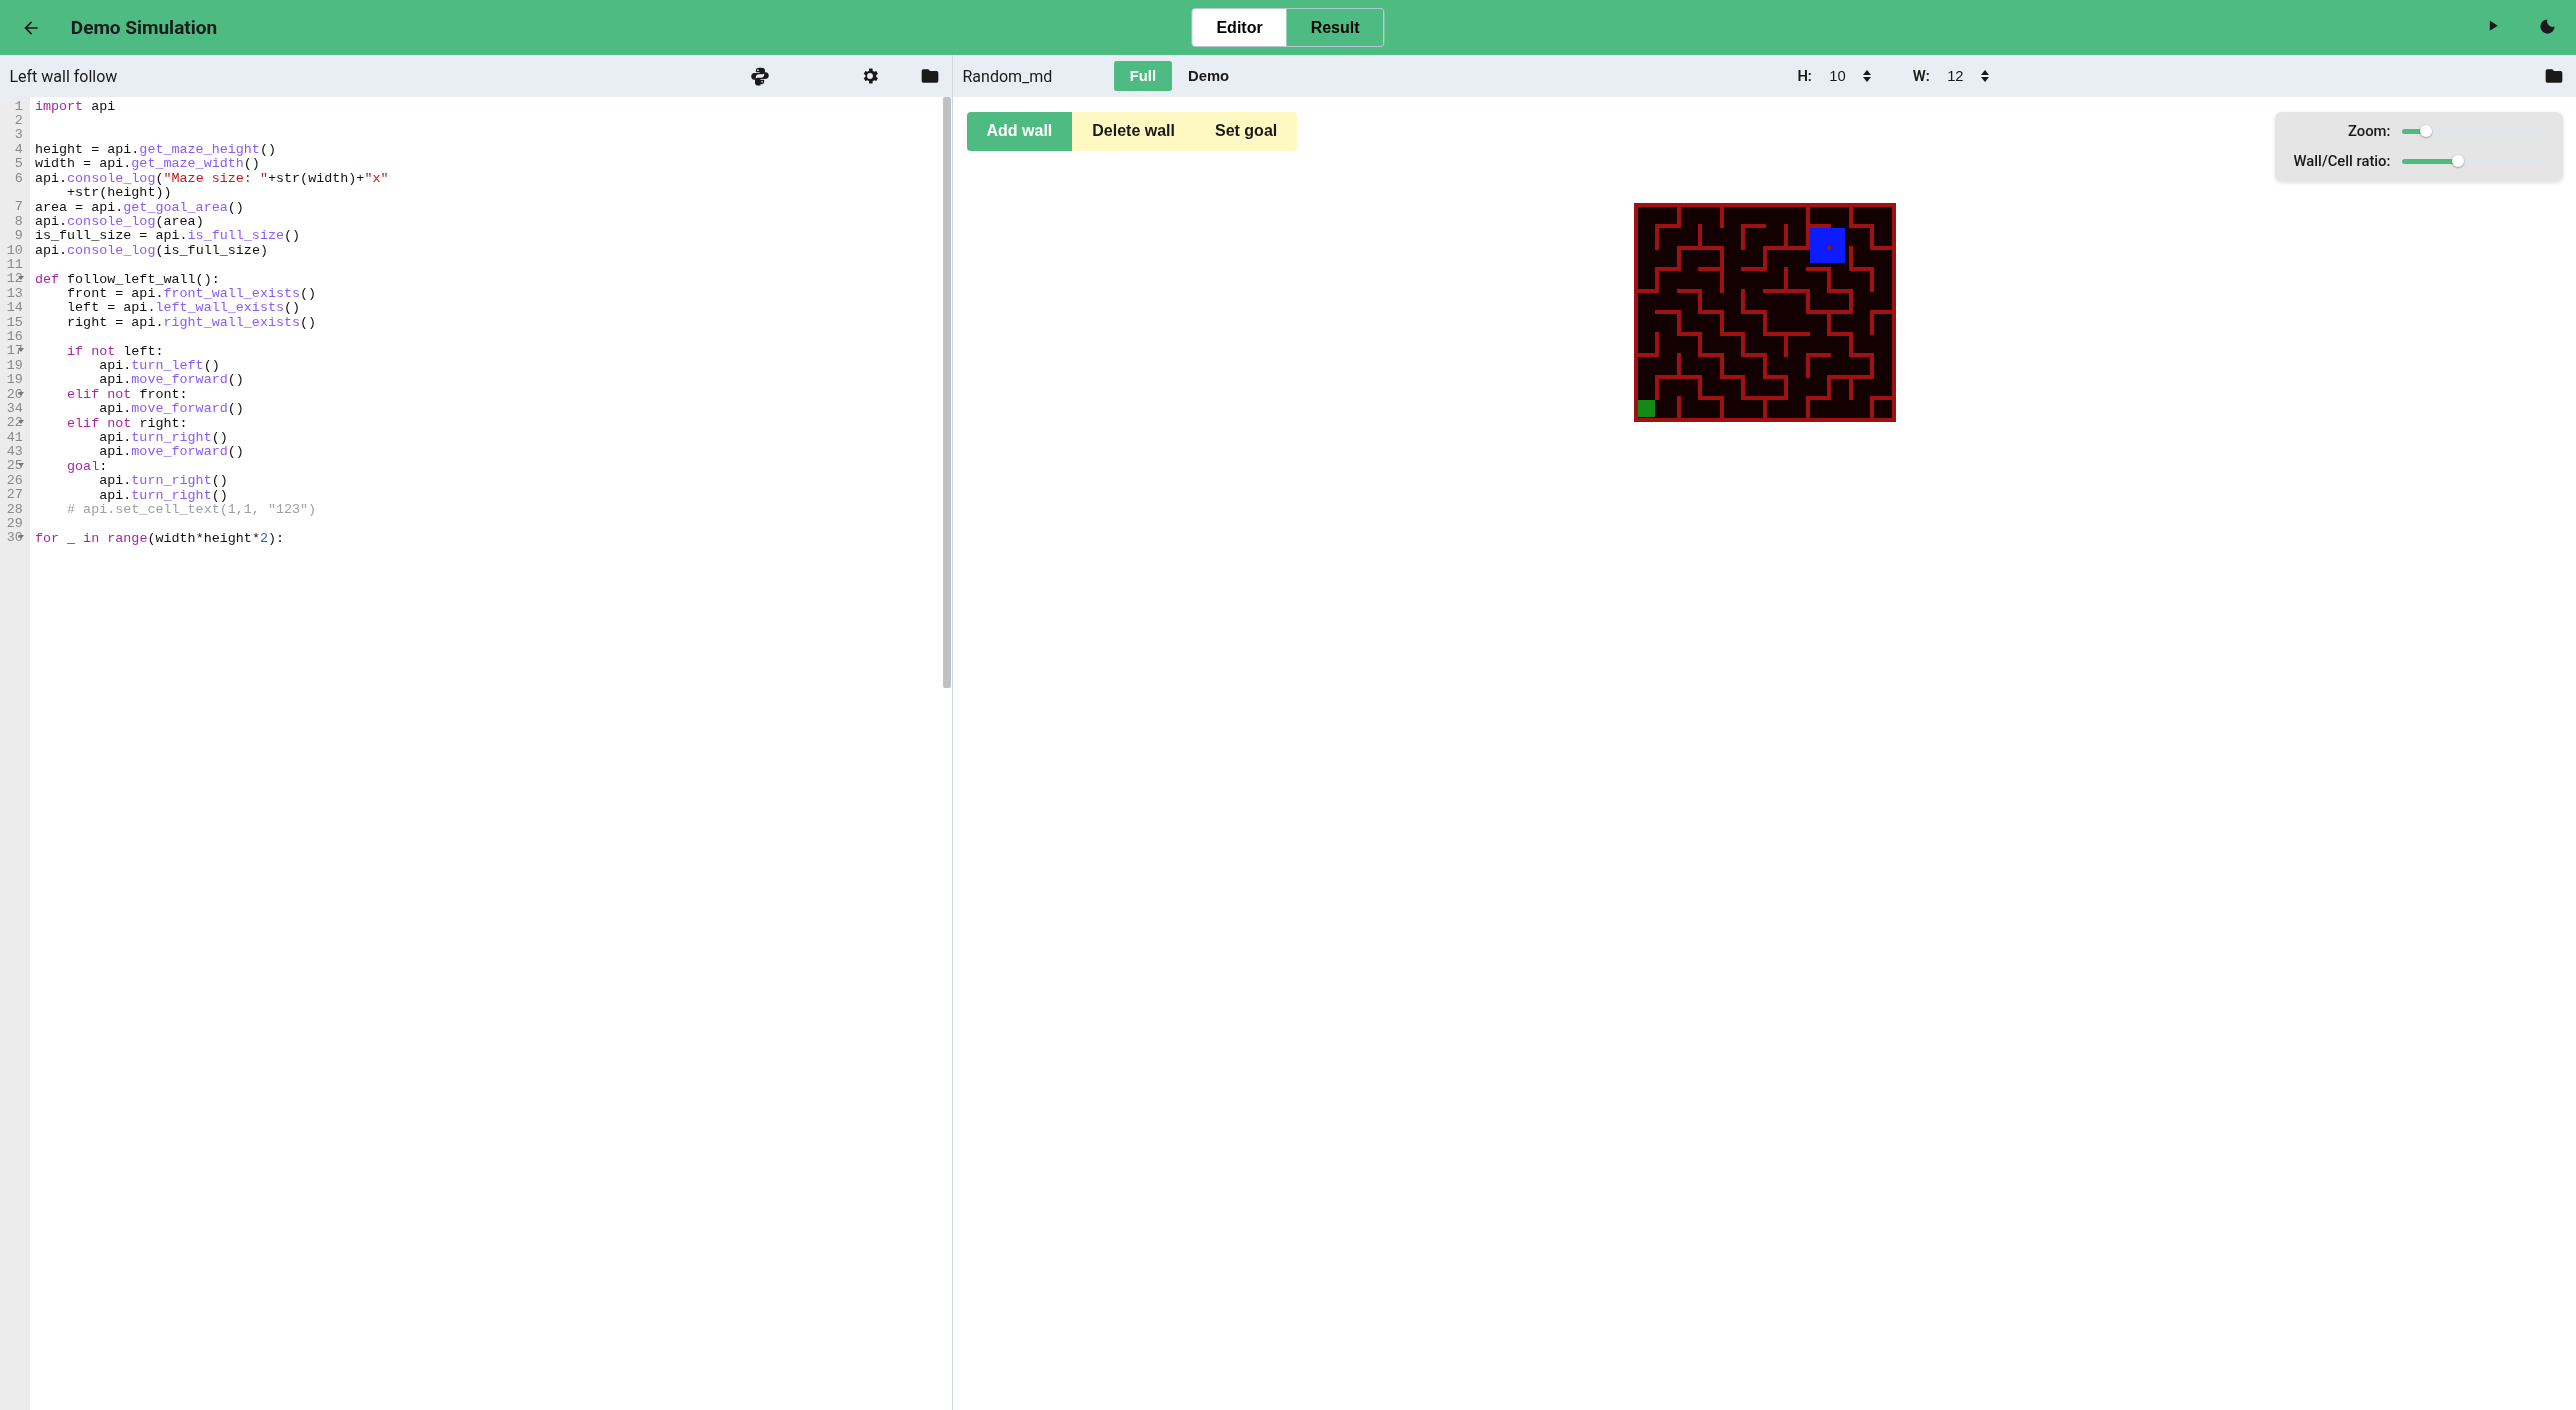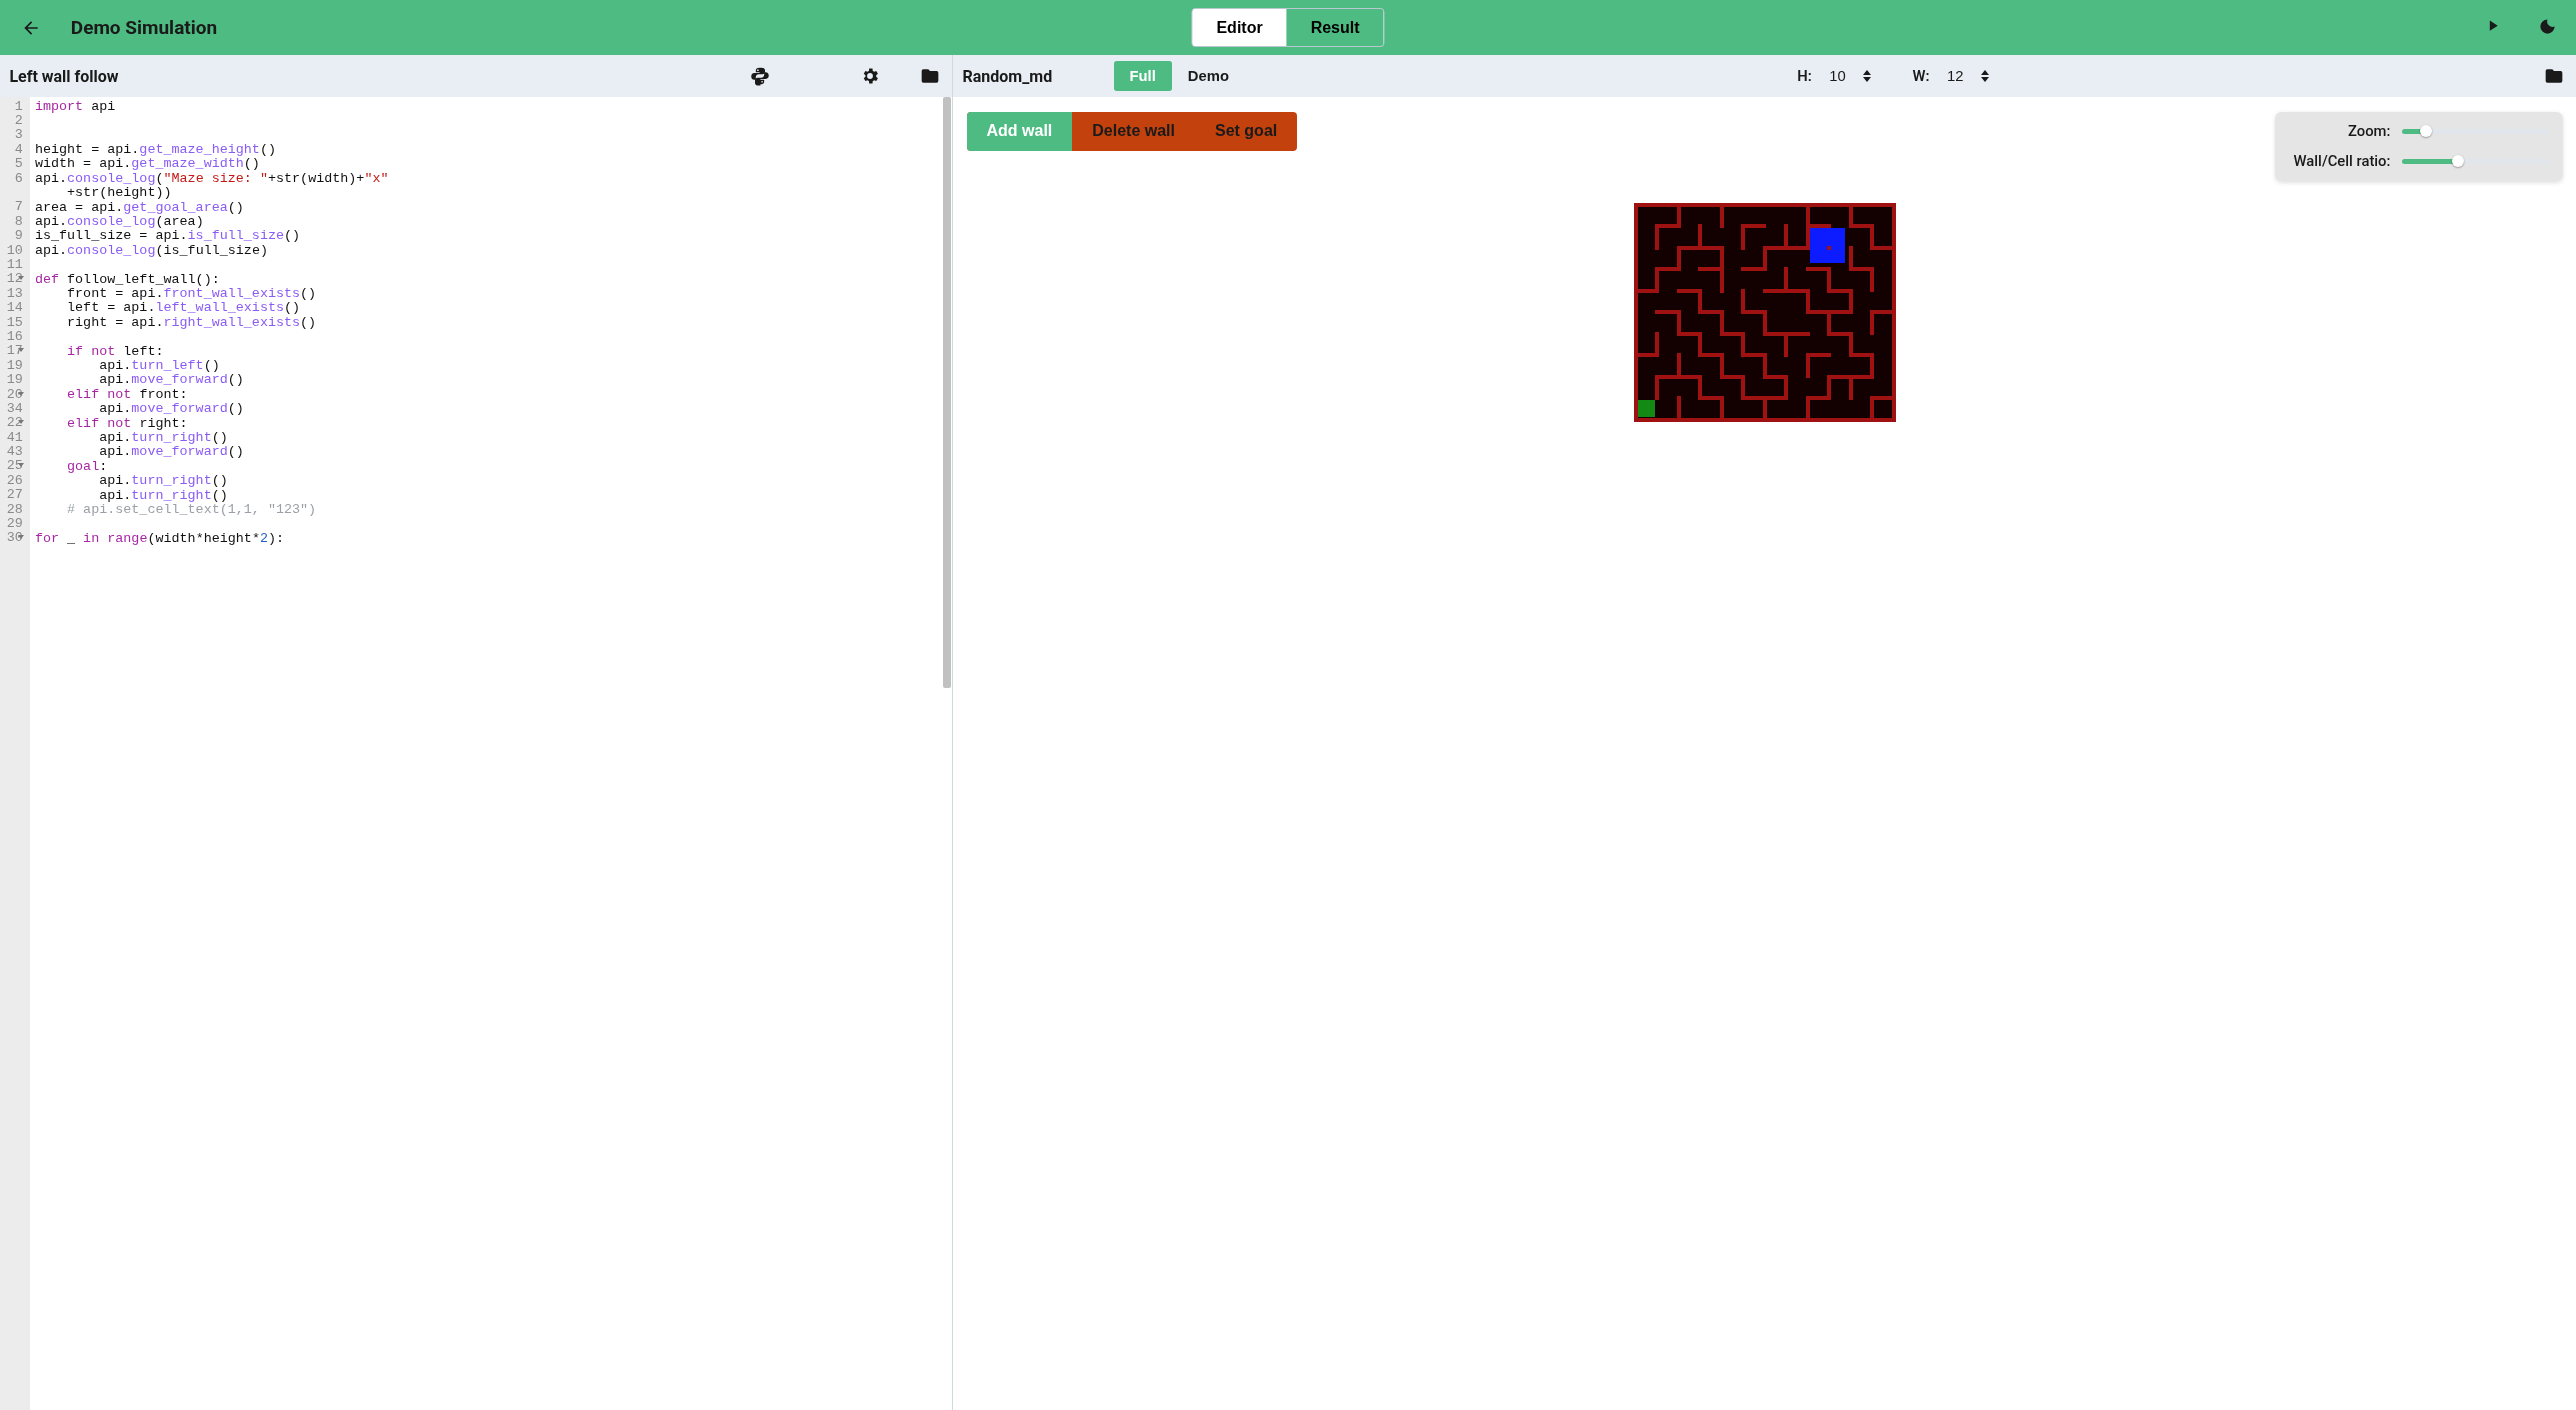--- a/index.html
+++ b/index.html
@@ -34,21 +34,21 @@
 
   
   .content { flex: 1; display: flex; min-height: 0; }
   .left-col, .right-col { display: flex; flex-direction: column; min-height: 0; }
   .left-col { width: 37%; border-right: 1.3px solid #cfd8de; }
   .right-col { flex: 1; }
 
   .subbar {
     background: #e8eef3; height: 42px; display: flex; align-items: center; padding: 0 9.4px; gap: 10.7px; color: #1a1a1a;
   }
-  .subbar .title { font-size: 16px; font-weight: 700; flex-shrink: 0; }
+  .subbar .title { font-size: 16px; font-weight: 400; flex-shrink: 0; }
   .subbar .spacer { flex: 1; }
   .subbar .icon-btn svg { display:block; }
 
   
   .editor-host { flex: 1; position: relative; overflow: hidden; background: #fff; }
   .editor { position: absolute; inset: 0; overflow-y: auto; display: flex; font-family: "Consolas","Menlo","Courier New",monospace; font-size: 13.4px; line-height: 14.4px; }
   .gutter { background: #ececec; color: #8a8a8a; text-align: right; padding: 2.7px 6.7px 2.7px 4px; user-select: none; min-width: 29.5px; position: relative; }
   .gutter .ln { height: 14.4px; position: relative; }
   .gutter .fold { position:absolute; right:-1.3px; top:4px; width:0;height:0;border-left:3.4px solid transparent;border-right:3.4px solid transparent;border-top:4px solid #777; }
   .code { padding: 2.7px 5.4px; white-space: pre; color:#111; }
@@ -70,21 +70,21 @@
   .dim-group { display:flex; align-items:center; gap:6.7px; }
   .dim-group .lab { font-size:14.8px; font-weight:600; }
   .dim-group input { width:38px; text-align:center; font-size:14.8px; border:none; background:transparent; font-weight:500; color:#1a1a1a; }
   .stepper { display:flex; flex-direction:column; gap:2.7px; }
   .stepper div { width:0;height:0;border-left:4.7px solid transparent;border-right:4.7px solid transparent; cursor:pointer;}
   .stepper .up { border-bottom:5.4px solid #1a1a1a; }
   .stepper .down { border-top:5.4px solid #1a1a1a; }
 
   .maze-area { flex:1; background:#fff; position:relative; overflow:auto; }
   .toolbar-row { display:flex; gap:16px; padding:14.8px 13.4px; align-items:flex-start; }
-  .action-group { display:flex; background:#c2410c; border-radius:4px; overflow:hidden; }
+  .action-group { display:flex; background:#fef9c3; border-radius:4px; overflow:hidden; }
   .action-group button { border:none; background:transparent; padding:10.7px 20px; font-size:16px; font-weight:600; cursor:pointer; color:#1a1a1a; }
   .action-group button.primary { background:#4ebc82; color:#fff; }
 
   .slider-card { background:#e5e5e5; border-radius:6.7px; padding:10.7px 14.8px; margin-left:auto; box-shadow:0 1.3px 4px rgba(0,0,0,.12); display:flex; flex-direction:column; gap:12px; min-width:288px;}
   .slider-row { display:flex; align-items:center; gap:12px; }
   .slider-row .s-label { font-size:14.8px; font-weight:500; color:#1a1a1a; text-align:right; min-width:101px; }
   .slider { position:relative; flex:1; height:5.4px; background:#e0e6eb; border-radius:2.7px; }
   .slider .fill { position:absolute; left:0; top:0; bottom:0; background:#4ebc82; border-radius:2.7px; }
   .slider .knob { position:absolute; top:50%; width:12px; height:12px; background:#fff; border-radius:50%; transform:translate(-50%,-50%); box-shadow:0 0.7px 2px rgba(0,0,0,.4); }
 

